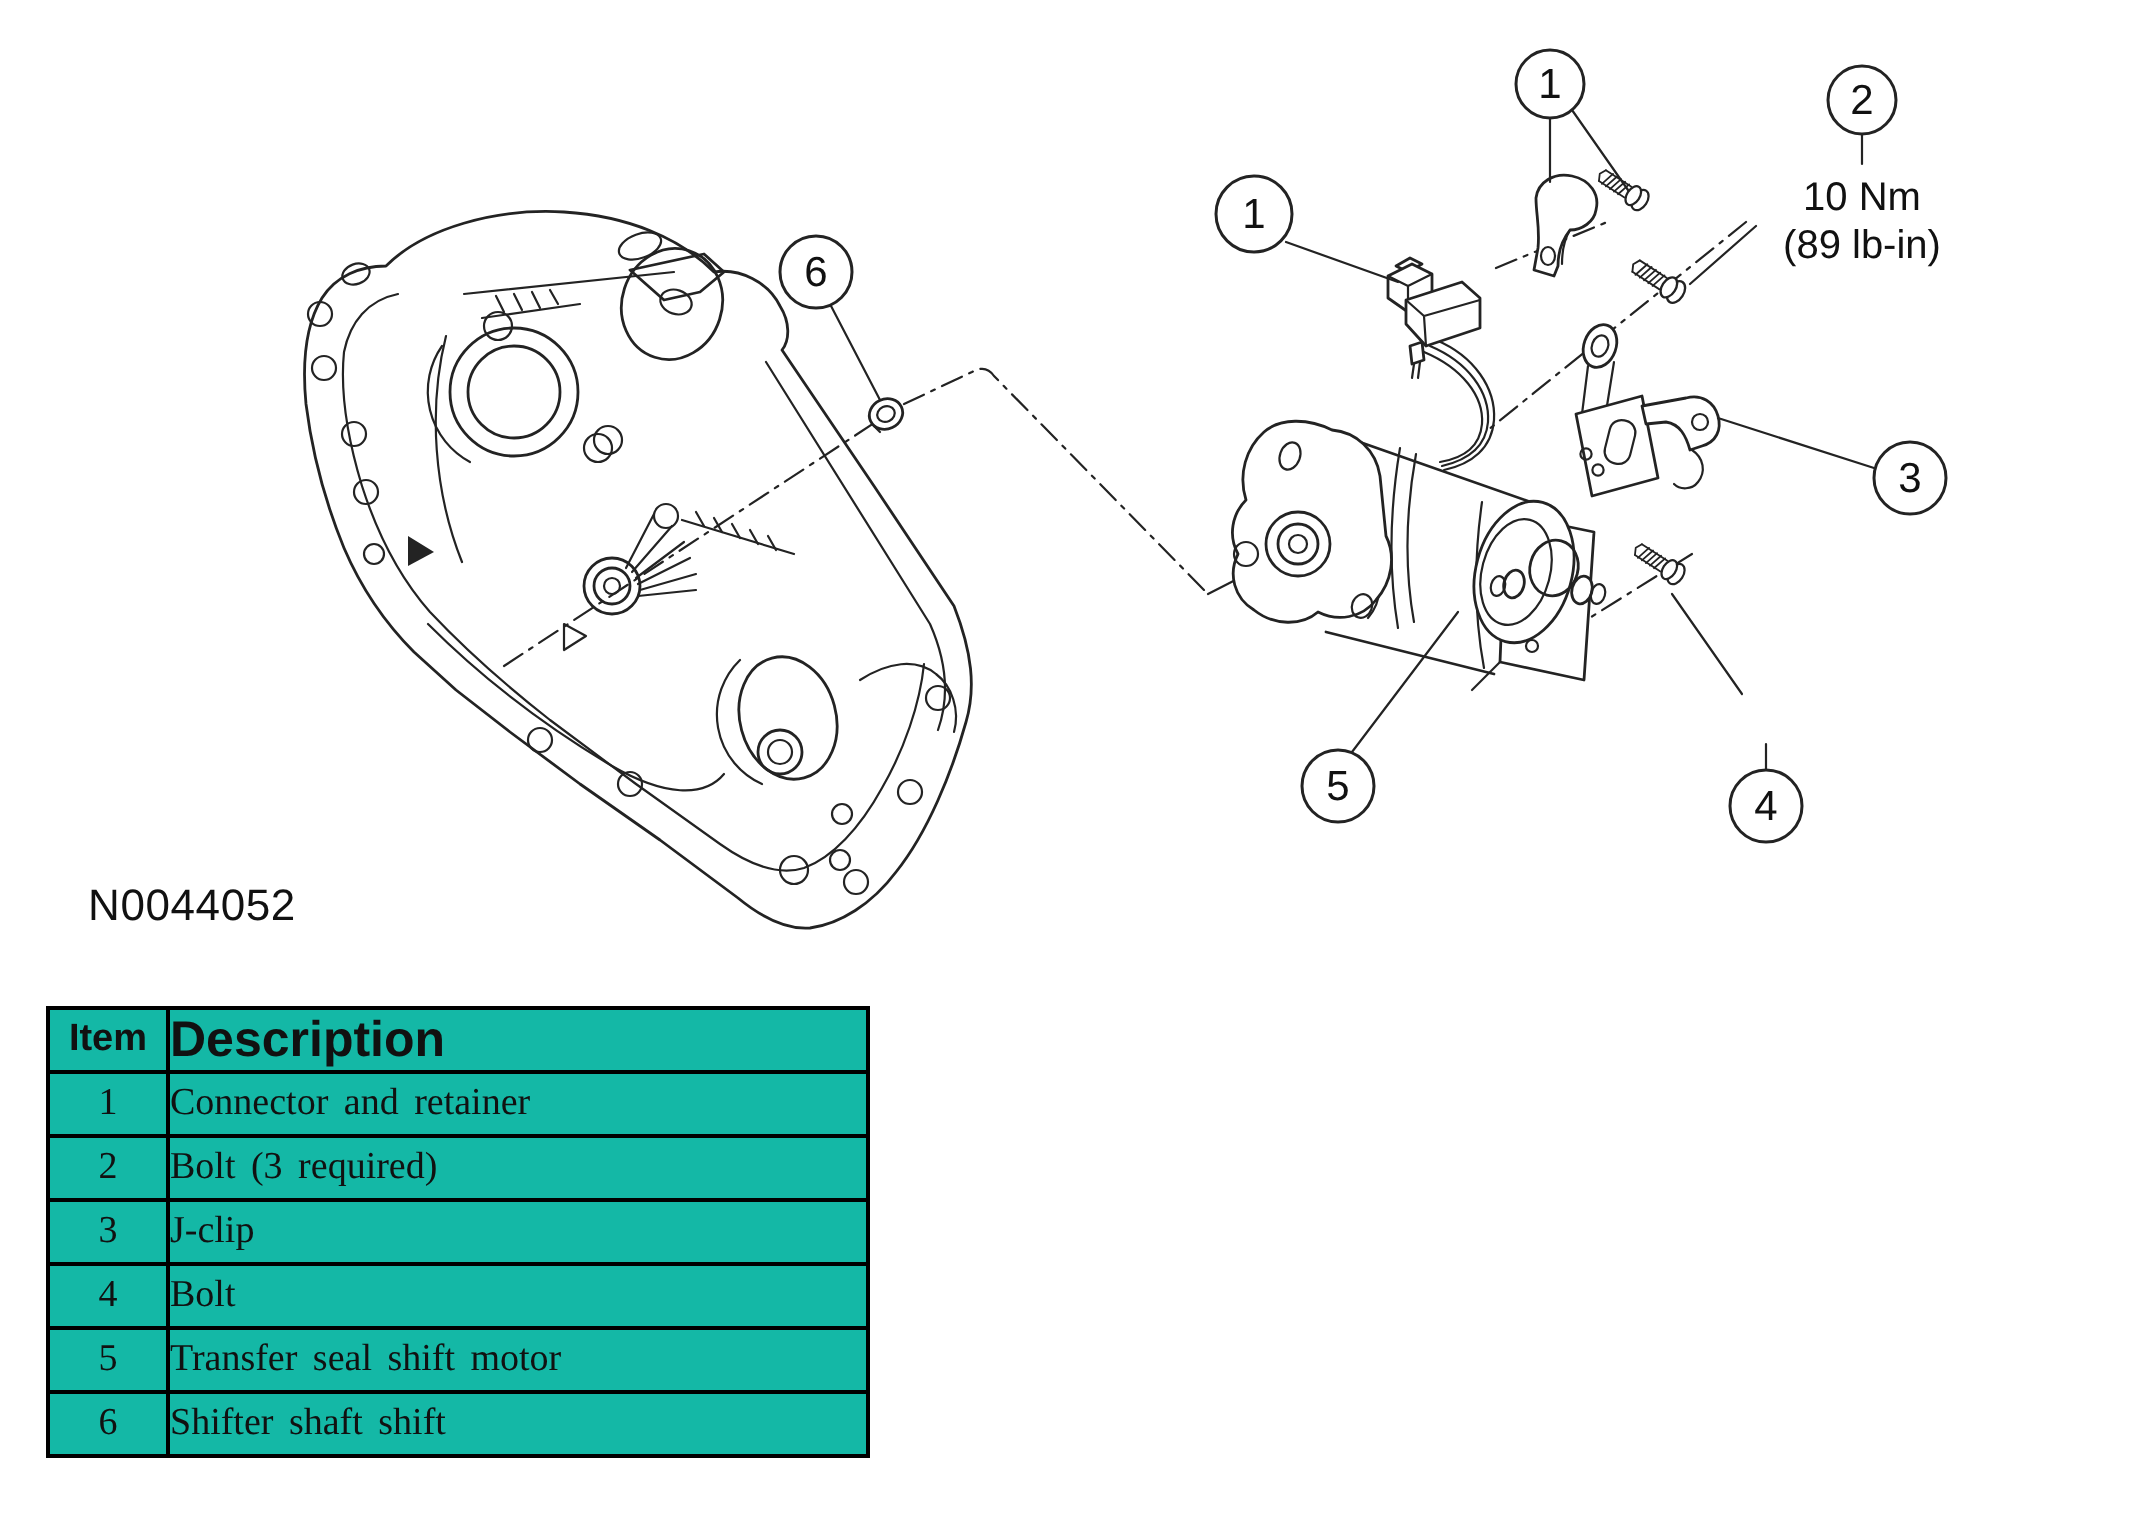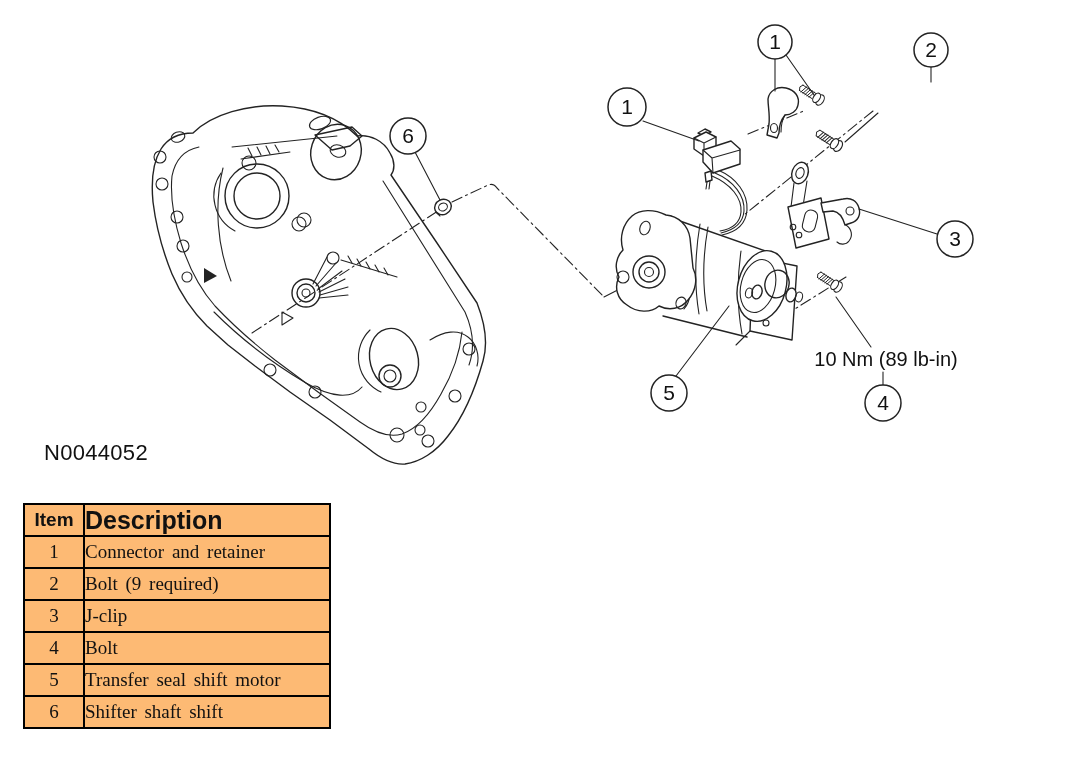--- a/index.html
+++ b/index.html
@@ -9,22 +9,22 @@
   svg.diagram *{vector-effect:none;}
   .lineart{stroke:#232323;fill:none;stroke-width:1.4;stroke-linecap:round;stroke-linejoin:round;}
   .thin{stroke-width:1.1;}
   .whitefill{fill:#ffffff;}
   .darkfill{fill:#232323;stroke:none;}
   .dashdot{stroke-dasharray:11 4 2 4;}
   .callout-circle{fill:#ffffff;stroke:#232323;stroke-width:1.5;}
   .callout-num{font-family:"Liberation Sans",sans-serif;font-size:21px;fill:#111;text-anchor:middle;}
   .fig-label{position:absolute;font-size:22px;letter-spacing:0.3px;color:#111;}
   .torque{position:absolute;font-size:20px;color:#111;text-align:center;line-height:24px;white-space:nowrap;}
-  table.parts-table{position:absolute;left:23px;top:503px;width:308px;border-collapse:collapse;
-        background:#fdba74;table-layout:fixed;}
+  table.parts-table{position:absolute;left:23px;top:503px;width:412px;border-collapse:collapse;
+        background:#14b8a6;table-layout:fixed;}
   table.parts-table th,table.parts-table td{border:2px solid #000;height:30px;padding:0;}
   table.parts-table col.c-item{width:60px;}
   th.h-item{font-size:19px;font-weight:700;text-align:center;}
   th.h-desc{font-size:25px;font-weight:700;text-align:left;padding-left:9px;}
   td.item-cell{font-family:"Liberation Serif",serif;font-size:19px;text-align:center;}
   td.desc-cell{font-family:"Liberation Serif",serif;font-size:19px;text-align:left;
         padding-left:9px;word-spacing:3px;}
 </style>
 </head>
 <body>
@@ -299,22 +299,25 @@
     <g>
       <circle class="callout-circle" cx="669" cy="393" r="18"></circle>
       <text class="callout-num" x="669" y="400">5</text>
     </g>
     <g>
       <circle class="callout-circle" cx="883" cy="403" r="18"></circle>
       <text class="callout-num" x="883" y="410">4</text>
     </g>
   </svg>
 
-
-  <div class="torque" style="left:800px;top:347px;width:172px;">10 Nm (89 lb-in)</div>
+  <div class="torque" style="left:855px;top:87px;width:152px;">
+    <div>10 Nm</div>
+    <div>(89 lb-in)</div>
+  </div>
+
 
   <div class="fig-label" style="left:44px;top:440px;">N0044052</div>
 
   <table class="parts-table">
     <colgroup>
         <col class="c-item">
         <col>
       </colgroup>
     <thead>
       <tr>
@@ -322,21 +325,21 @@
         <th class="h-desc">Description</th>
       </tr>
     </thead>
     <tbody>
       <tr>
         <td class="item-cell">1</td>
         <td class="desc-cell">Connector and retainer</td>
       </tr>
       <tr>
         <td class="item-cell">2</td>
-        <td class="desc-cell">Bolt (9 required)</td>
+        <td class="desc-cell">Bolt (3 required)</td>
       </tr>
       <tr>
         <td class="item-cell">3</td>
         <td class="desc-cell">J-clip</td>
       </tr>
       <tr>
         <td class="item-cell">4</td>
         <td class="desc-cell">Bolt</td>
       </tr>
       <tr>

